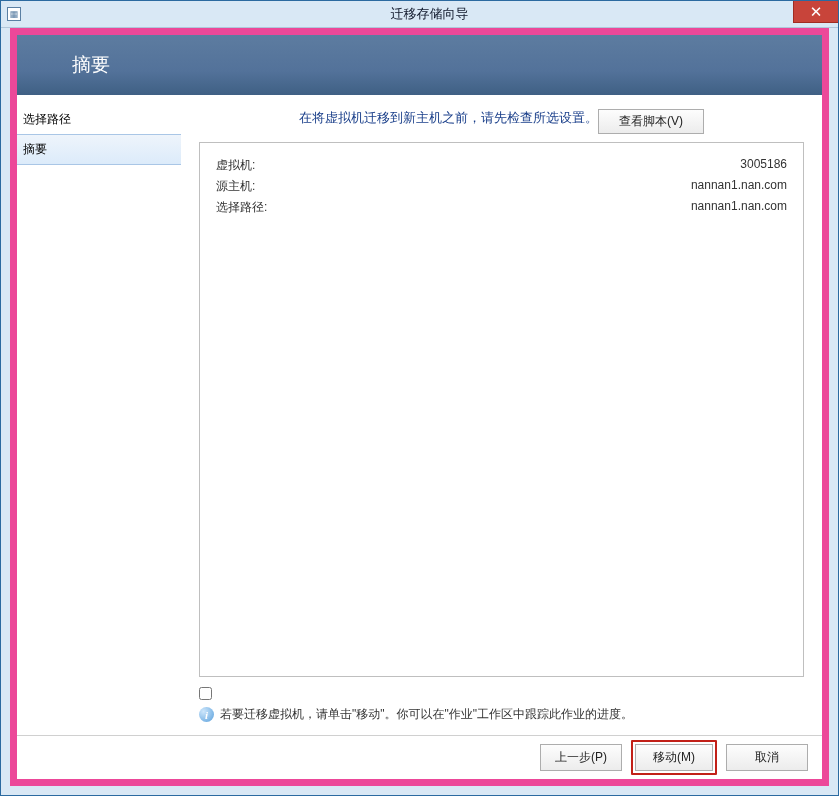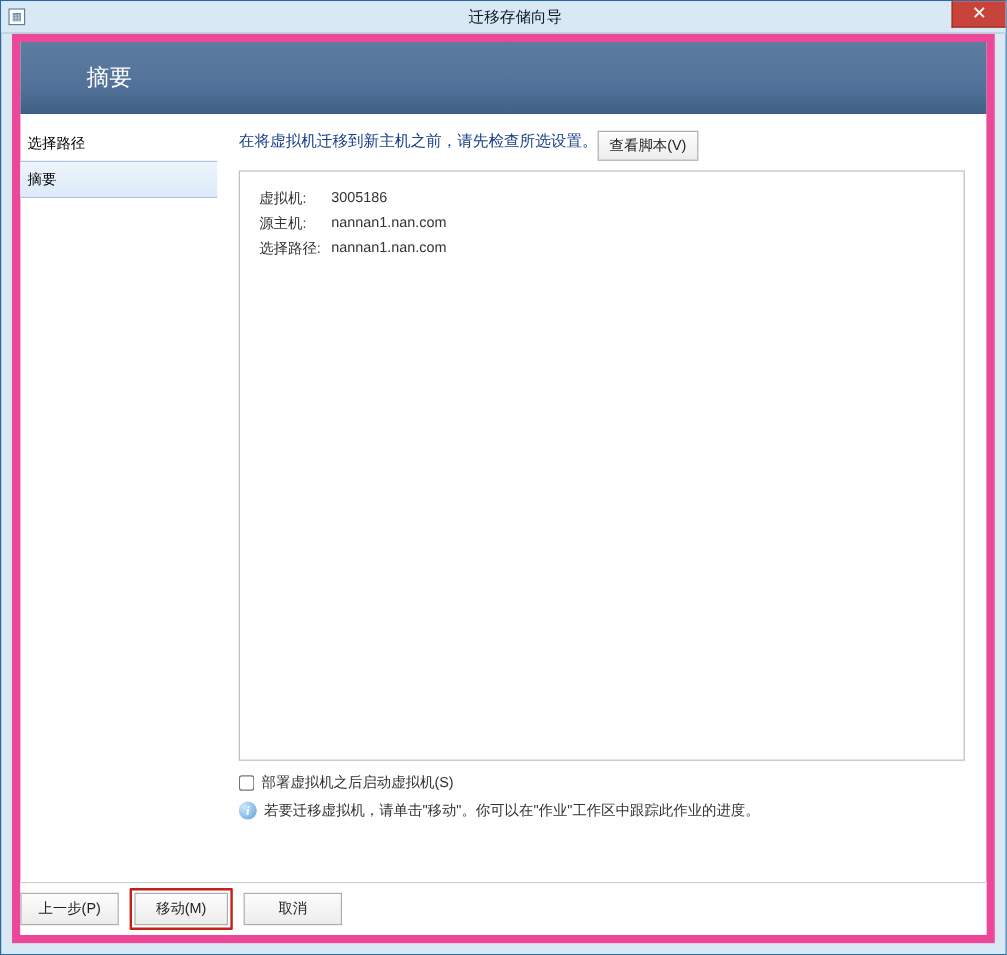--- a/index.html
+++ b/index.html
@@ -109,49 +109,50 @@
     .content {
       flex: 1;
       padding: 14px 18px 8px 18px;
       display: flex;
       flex-direction: column;
       position: relative;
     }
     .headline-row{
       display:flex;
       align-items:flex-start;
-      justify-content:flex-start;
+      justify-content:center;
       margin-bottom:8px;
     }
     .headline {
       font-size: 13px;
       color: #1a3f8a;
     }
     .btn {
       background: linear-gradient(to bottom, #fdfdfd, #ececec);
       border: 1px solid #adadad;
-      padding: 3px 9px;
+      padding: 3px 20px;
       font-size: 12px;
       font-family: inherit;
       cursor: pointer;
       color:#222;
     }
     .detail-box {
       flex: 1;
       border: 1px solid #bfbfbf;
       background: #fff;
       padding: 14px 16px;
       overflow: auto;
       margin-bottom:10px;
     }
     .detail-row {
       display: flex;
       margin-bottom: 4px;
       font-size: 12px;
       color: #333;
+      justify-content: space-between;
     }
     .detail-row .label { width: 60px; }
     .check-row {
       display: flex;
       align-items: center;
       margin-bottom: 6px;
       font-size: 12px;
       color: #333;
     }
     .check-row input { margin-right: 6px; }
@@ -175,25 +176,24 @@
       display: flex;
       align-items: center;
       justify-content: center;
       margin-right: 6px;
     }
     .footer {
       height: 44px;
       border-top: 1px solid #d0d0d0;
       display: flex;
       align-items: center;
-      justify-content: flex-start;
+      justify-content: flex-end;
       padding-right: 14px;
       gap: 9px;
       background:#fff;
-      margin-top:39px;
     }
     .footer .btn { width: 82px; text-align: center; padding:4px 0;}
     .move-wrap{
       border:2px solid #c22018;
       padding:2px;
       border-radius:1px;
     }
     .move-wrap .btn{
         width:78px;
     }
@@ -237,21 +237,20 @@
             <span>nannan1.nan.com</span>
           </div>
           <div class="detail-row">
             <span class="label">选择路径:</span>
             <span>nannan1.nan.com</span>
           </div>
         </div>
 
         <label class="check-row">
           <input type="checkbox" style="">
-          <span>部署虚拟机之后启动虚拟机(S)</span>
         </label>
 
         <div class="info-row">
           <div class="info-icon">i</div>
           <span>若要迁移虚拟机，请单击"移动"。你可以在"作业"工作区中跟踪此作业的进度。</span>
         </div>
       </div>
     </div>
 
     <div class="footer">

